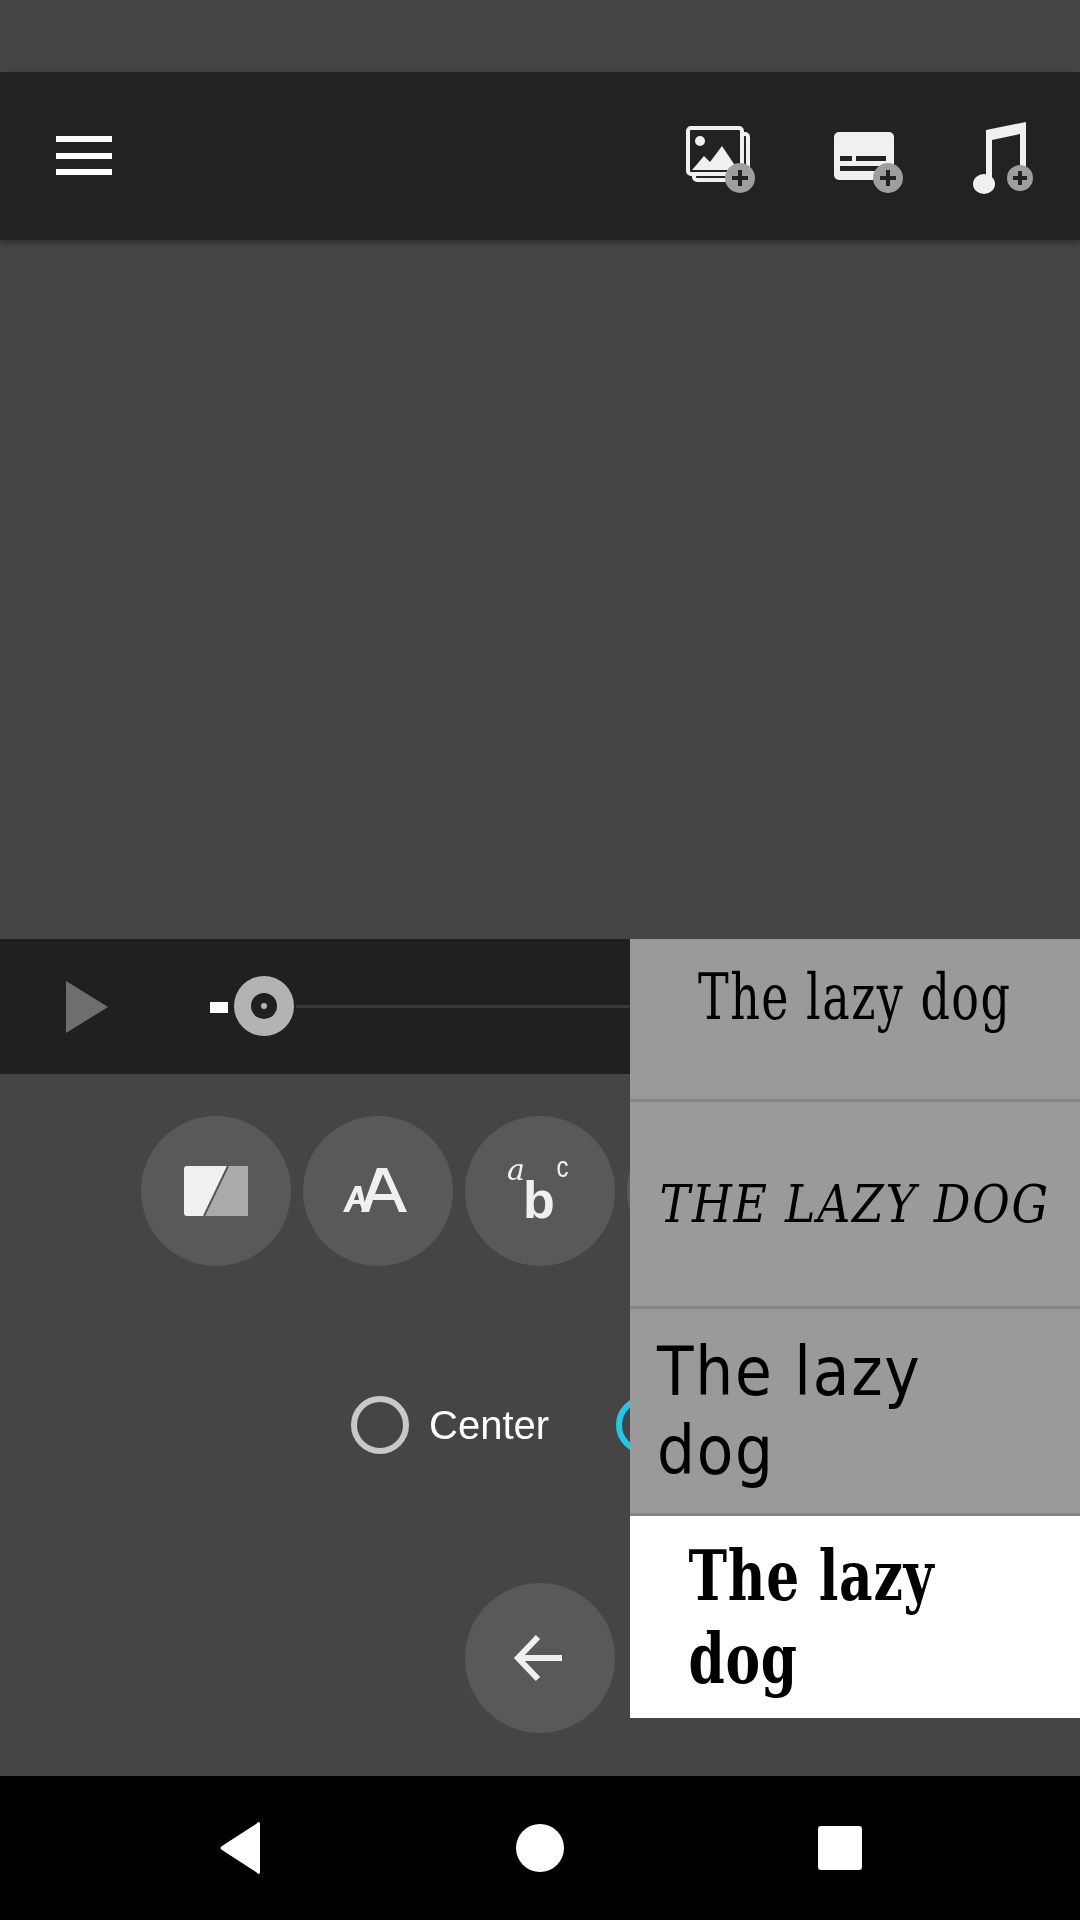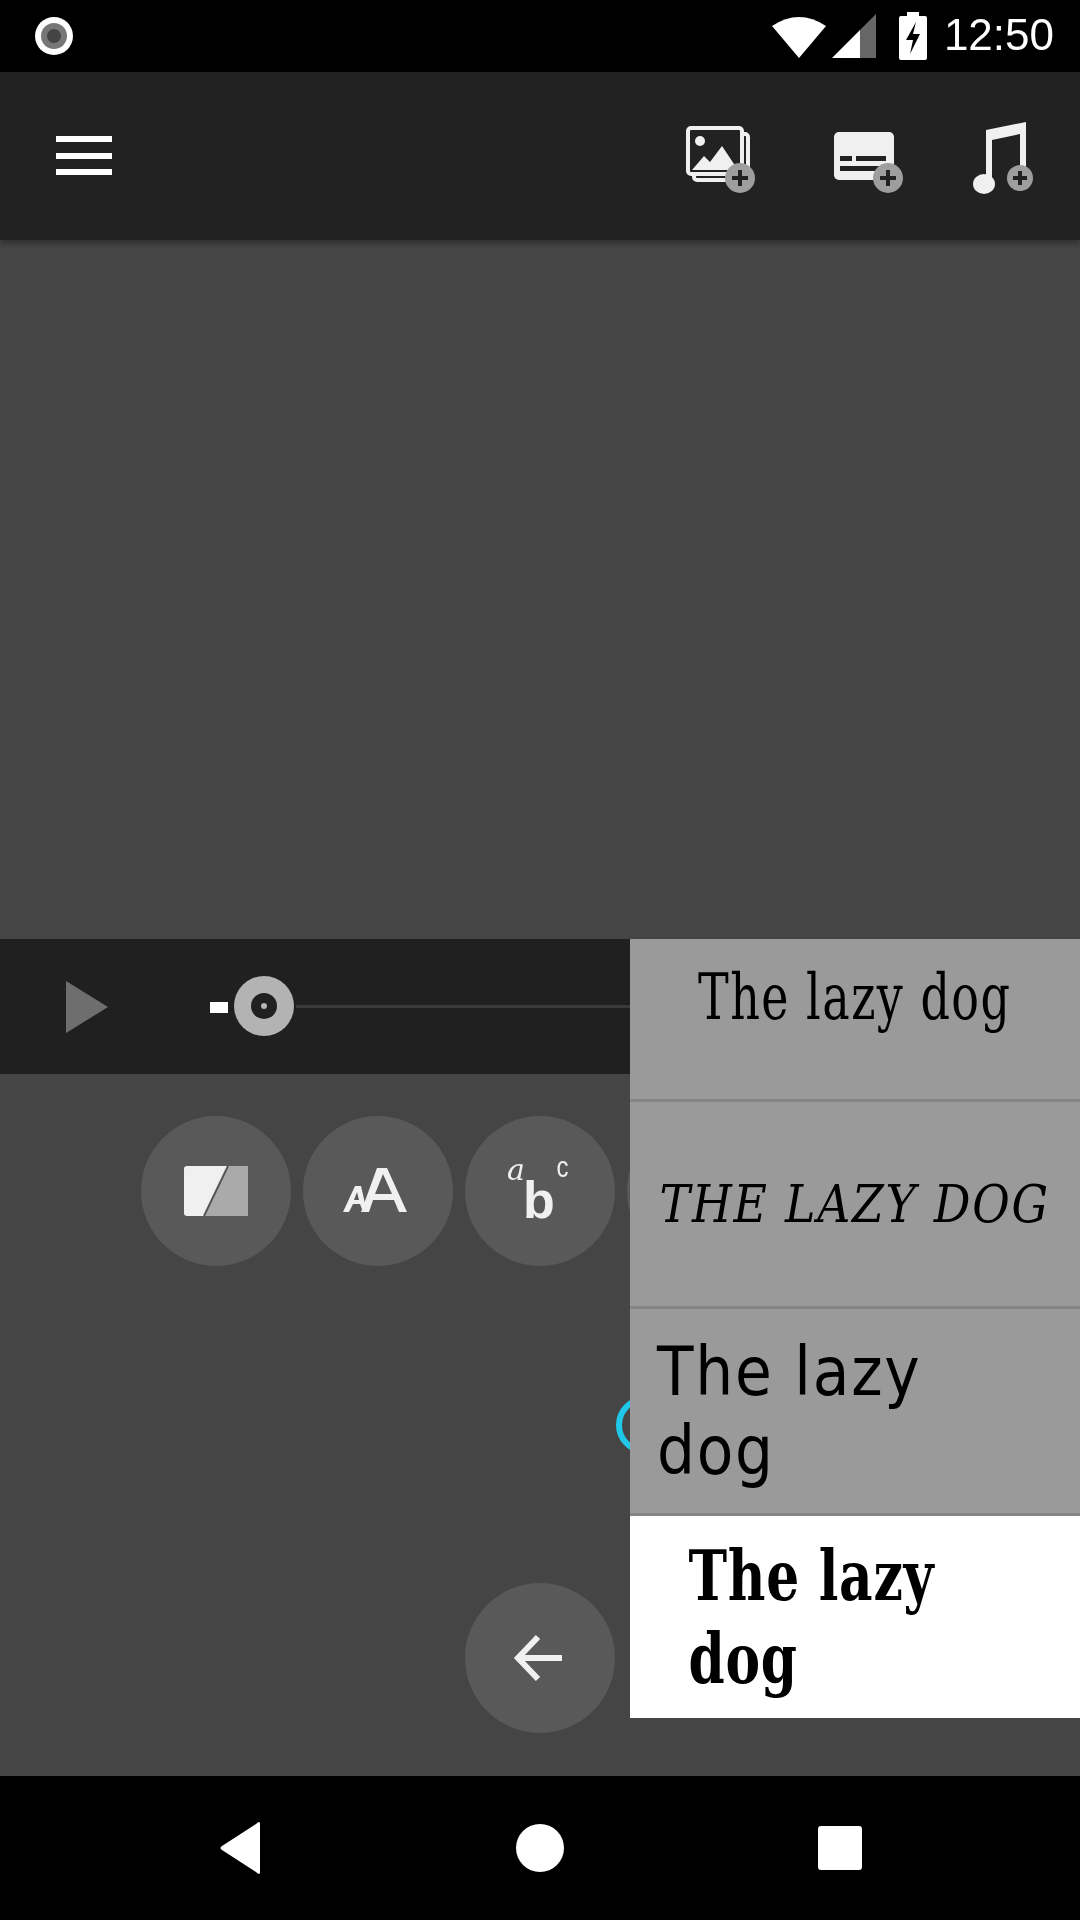--- a/index.html
+++ b/index.html
@@ -60,40 +60,20 @@
 
   
   #nav-bar { left: 0; top: 1776px; width: 1080px; height: 144px; background: #000; }
   .nav-btn { position: absolute; top: 40px; width: 80px; height: 64px; cursor: pointer; display: flex; align-items: center; justify-content: center; }
 </style>
 </head>
 <body>
 
 <div id="root">
 
-  <div id="status-bar" class="abs">
-    <svg class="abs" style="left:32px;top:14px" width="44" height="44" viewBox="0 0 44 44">
-      <circle cx="22" cy="22" r="19" fill="#fff"></circle>
-      <circle cx="22" cy="22" r="13" fill="#777"></circle>
-      <circle cx="22" cy="22" r="7" fill="#444"></circle>
-    </svg>
-    <svg class="abs" style="left:772px;top:14px" width="54" height="44" viewBox="0 0 54 44">
-      <path d="M0 12 Q27 -6 54 12 L27 44 Z" fill="#fff"></path>
-    </svg>
-    <svg class="abs" style="left:832px;top:14px" width="44" height="44" viewBox="0 0 44 44">
-      <path d="M0 44 L28 16 L28 44 Z" fill="#fff"></path>
-      <path d="M28 16 L44 0 L44 44 L28 44 Z" fill="#666"></path>
-    </svg>
-    <svg class="abs" style="left:898px;top:12px" width="30" height="48" viewBox="0 0 30 48">
-      <rect x="9" y="0" width="12" height="5" fill="#fff"></rect>
-      <rect x="1" y="4" width="28" height="44" rx="2" fill="#fff"></rect>
-      <path d="M18 10 L8 28 L15 28 L12 42 L22 22 L15 22 Z" fill="#000"></path>
-    </svg>
-    <div id="status-time">12:50</div>
-  </div>
 
   <div id="toolbar" class="abs">
     <div class="tb-btn" style="left:40px;top:44px;width:88px;height:80px;">
       <svg width="88" height="80" viewBox="0 0 88 80">
         <rect x="16" y="20" width="56" height="6" fill="#fff"></rect>
         <rect x="16" y="37" width="56" height="6" fill="#fff"></rect>
         <rect x="16" y="53" width="56" height="6" fill="#fff"></rect>
       </svg>
     </div>
 
@@ -160,20 +140,24 @@
     </div>
     <div class="tool-circle" style="left:465px;top:42px;">
       <div style="position:relative;width:70px;height:70px;">
         <span style="position:absolute;left:2px;top:-4px;font-family:'DejaVu Serif',serif;font-style:italic;font-size:30px;color:#f0f0f0;">a</span>
         <span style="position:absolute;left:18px;top:14px;font-family:'Liberation Sans',sans-serif;font-weight:bold;font-size:52px;color:#f0f0f0;">b</span>
         <span style="position:absolute;left:50px;top:-6px;font-family:'Liberation Sans',sans-serif;font-size:30px;color:#f0f0f0;transform:scaleX(0.8);">c</span>
       </div>
     </div>
     <div class="tool-circle" style="left:627px;top:42px;"></div>
 
+    <div class="radio-row" style="left:351px;top:322px;">
+      <div class="radio-circle"></div>
+      <span class="radio-label">Center</span>
+    </div>
     <div class="radio-row" style="left:616px;top:322px;">
       <div class="radio-circle" style="border-color:#1fc8e8;"></div>
     </div>
 
     <div class="tool-circle" style="left:465px;top:509px;">
       <svg width="56" height="50" viewBox="0 0 56 50">
         <path d="M6 25 L50 25" stroke="#f0f0f0" stroke-width="6"></path>
         <path d="M26 4 L6 25 L26 46" fill="none" stroke="#f0f0f0" stroke-width="6"></path>
       </svg>
     </div>

